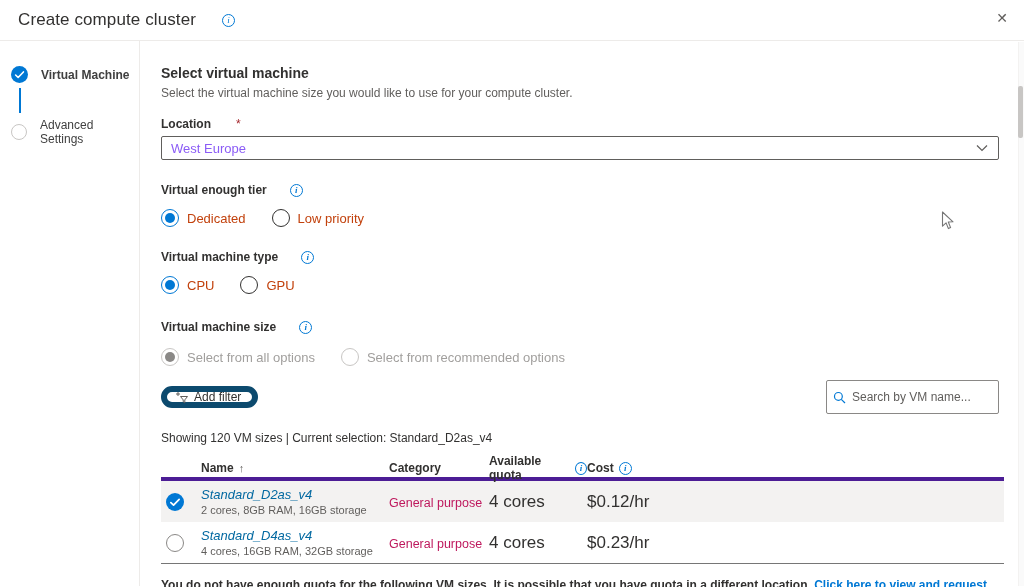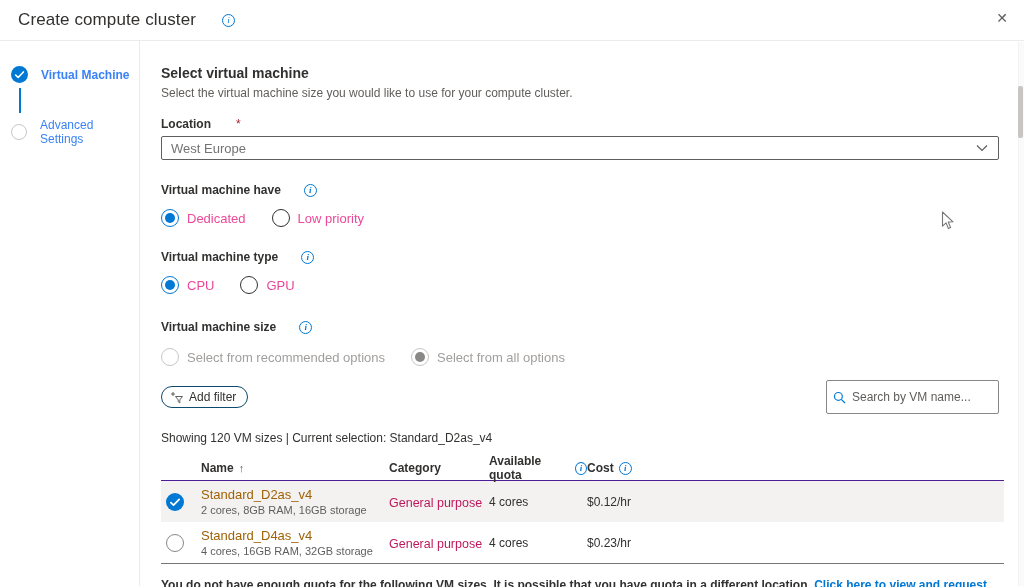--- a/index.html
+++ b/index.html
@@ -13,75 +13,75 @@
   .info-icon { display:inline-flex; align-items:center; justify-content:center;
     width:13px; height:13px; border:1px solid #0078d4; border-radius:50%;
     color:#0078d4; font-size:9px; font-style:italic; font-family:"Liberation Serif", serif; line-height:1; }
   .titlebar .info-icon { margin-left:26px; }
   .close-btn { position:absolute; top:7px; right:12px; font-size:14px; color:#605e5c; background:none; border:none; cursor:pointer; padding:4px; line-height:1; }
 
   
   .body-row { display:flex; height:545px; }
   .stepper { width:140px; flex:0 0 140px; border-right:1px solid #edebe9; padding:25px 0 0 11px; }
   .step { display:flex; align-items:center; gap:13px; }
-  .step-label { font-size:12px; color:#3b82f6; }
+  .step-label { font-size:12px; color:#404040; }
   .step-label.bold { font-weight:700; }
   .step-circle-empty { width:16px; height:16px; border-radius:50%; border:1px solid #c8c6c4; background:#fff; flex:0 0 16px; }
   .step-connector { width:2px; height:25px; background:#0078d4; margin:5px 0 5px 8px; }
 
   .main { flex:1; position:relative; display:flex; flex-direction:column; }
   .content { padding:24px 0 0 21px; flex:1; }
 
   h2.heading { font-size:14px; font-weight:700; color:#323130; }
   .subheading { font-size:12px; color:#605e5c; margin-top:5px; }
 
   .field-label { font-size:12px; font-weight:700; color:#323130; display:flex; align-items:center; gap:23px; }
   .req { color:#a4262c; font-weight:400; margin-left:2px; }
 
   .select-box { width:838px; height:24px; border:1px solid #605e5c; border-radius:2px; margin-top:5px;
-    display:flex; align-items:center; padding:0 10px 0 9px; font-size:13px; color:#737373; background:#fff; cursor:pointer; }
+    display:flex; align-items:center; padding:0 10px 0 9px; font-size:13px; color:#8b5cf6; background:#fff; cursor:pointer; }
   .select-box .chev { margin-left:auto; display:flex; }
 
   .radio-row { display:flex; align-items:center; gap:26px; }
-  .radio-opt { display:flex; align-items:center; gap:8px; font-size:13px; color:#ec4899; cursor:pointer; }
+  .radio-opt { display:flex; align-items:center; gap:8px; font-size:13px; color:#c2410c; cursor:pointer; }
   .radio { width:18px; height:18px; border-radius:50%; border:1px solid #323130; background:#fff;
     display:inline-flex; align-items:center; justify-content:center; flex:0 0 18px; }
   .radio.checked { border-color:#0078d4; }
   .radio.checked::after { content:''; width:10px; height:10px; border-radius:50%; background:#0078d4; }
   .radio.disabled { border-color:#c8c6c4; }
   .radio.disabled.checked::after { background:#8a8886; }
   .radio-opt.disabled { color:#a19f9d; cursor:default; }
 
   .mt-loc { margin-top:17px; }
   .mt-sec { margin-top:23px; }
   .mt-sec2 { margin-top:26px; }
   .mt-radios { margin-top:12px; }
 
   .filter-row { margin-top:14px; width:838px; display:flex; align-items:center; justify-content:space-between; }
-  .pill-btn { height:22px; border:1px solid #0c4a6e; border-radius:11px; background:#fff; padding:0 11px 0 8px;
+  .pill-btn { height:22px; border:6px solid #0c4a6e; border-radius:11px; background:#fff; padding:0 11px 0 8px;
     display:inline-flex; align-items:center; gap:5px; font-size:12px; color:#323130; cursor:pointer; font-family:inherit; }
   .search-box { width:173px; height:20px; border:1px solid #8a8886; border-radius:2px; display:flex; align-items:center; padding:16px 6px; background:#fff; }
   .search-box input { border:none; outline:none; flex:1; font-size:12px; color:#323130; margin-left:6px; font-family:inherit; min-width:0; }
   .search-box input::placeholder { color:#605e5c; }
 
   .summary { margin-top:17px; font-size:12px; color:#323130; }
 
   .vm-table { margin-top:9px; width:843px; }
   .t-grid { display:grid; grid-template-columns:40px 188px 100px 98px 1fr; align-items:center; }
-  .t-head { height:27px; border-bottom:1px solid #4c1d95; }
+  .t-head { height:27px; border-bottom:4px solid #4c1d95; }
   .t-head .th { font-size:12px; font-weight:700; color:#323130; display:flex; align-items:center; gap:5px; }
   .sort-arrow { font-size:11px; color:#605e5c; font-weight:400; }
   .t-row { height:41px; cursor:pointer; }
   .t-row.selected { background:#f3f2f1; }
   .cell-radio { display:flex; justify-content:flex-start; padding-left:5px; }
   .row-radio { width:18px; height:18px; border-radius:50%; border:1px solid #8a8886; background:#fff; }
-  .vm-name { font-size:13px; color:#a16207; }
+  .vm-name { font-size:13px; color:#0369a1;font-style:italic; }
   .vm-specs { font-size:11px; color:#605e5c; margin-top:2px; }
   .cat-link { font-size:12.5px; color:#be185d; text-decoration:none; }
-  .cell-text { font-size:12px; color:#323130; }
+  .cell-text { font-size:17px; color:#323130; }
   .table-bottom { width:843px; border-bottom:1px solid #767676; }
 
   .quota-warning { margin-top:13px; width:840px; font-size:12px; font-weight:700; color:#323130; line-height:1.45; }
   .quota-warning a { color:#0078d4; text-decoration:none; font-weight:700; }
 
   
   .scroll-track { position:absolute; top:1px; right:0; width:6px; height:544px; background:#fafafa; border-left:1px solid #f3f2f1; }
   .scroll-thumb { position:absolute; top:45px; right:1px; width:5px; height:52px; background:#c8c6c4; border-radius:2px; }
 
   .cursor { position:absolute; left:941px; top:211px; pointer-events:none; }
@@ -129,21 +129,21 @@
         <div class="select-box">
           <span>West Europe</span>
           <span class="chev">
             <svg width="12" height="8" viewBox="0 0 12 8">
                 <path d="M1 1.5 L6 6.5 L11 1.5" stroke="#605e5c" stroke-width="1.2" fill="none"></path>
               </svg>
           </span>
         </div>
 
         <div class="field-label mt-sec">
-          <span>Virtual machine have</span>
+          <span>Virtual enough tier</span>
           <span class="info-icon">i</span>
         </div>
         <div class="radio-row mt-radios">
           <label class="radio-opt">
             <span class="radio checked"></span>
             <span>Dedicated</span>
           </label>
           <label class="radio-opt">
             <span class="radio"></span>
             <span>Low priority</span>
@@ -164,26 +164,26 @@
             <span>GPU</span>
           </label>
         </div>
 
         <div class="field-label mt-sec2">
           <span>Virtual machine size</span>
           <span class="info-icon">i</span>
         </div>
         <div class="radio-row" style="margin-top:14px;">
           <label class="radio-opt disabled">
+            <span class="radio disabled checked"></span>
+            <span>Select from all options</span>
+          </label>
+          <label class="radio-opt disabled">
             <span class="radio disabled"></span>
             <span>Select from recommended options</span>
-          </label>
-          <label class="radio-opt disabled">
-            <span class="radio disabled checked"></span>
-            <span>Select from all options</span>
           </label>
         </div>
 
         <div class="filter-row">
           <button class="pill-btn">
             <span style="display:flex;">
               <svg width="14" height="13" viewBox="0 0 14 13">
                 <path d="M3 1 v4 M1 3 h4" stroke="#605e5c" stroke-width="1" fill="none"></path>
                 <path d="M5.5 5.5 h7 l-2.7 3.4 v3 l-1.6 -1.2 v-1.8 z" fill="none" stroke="#605e5c" stroke-width="1"></path>
               </svg>

